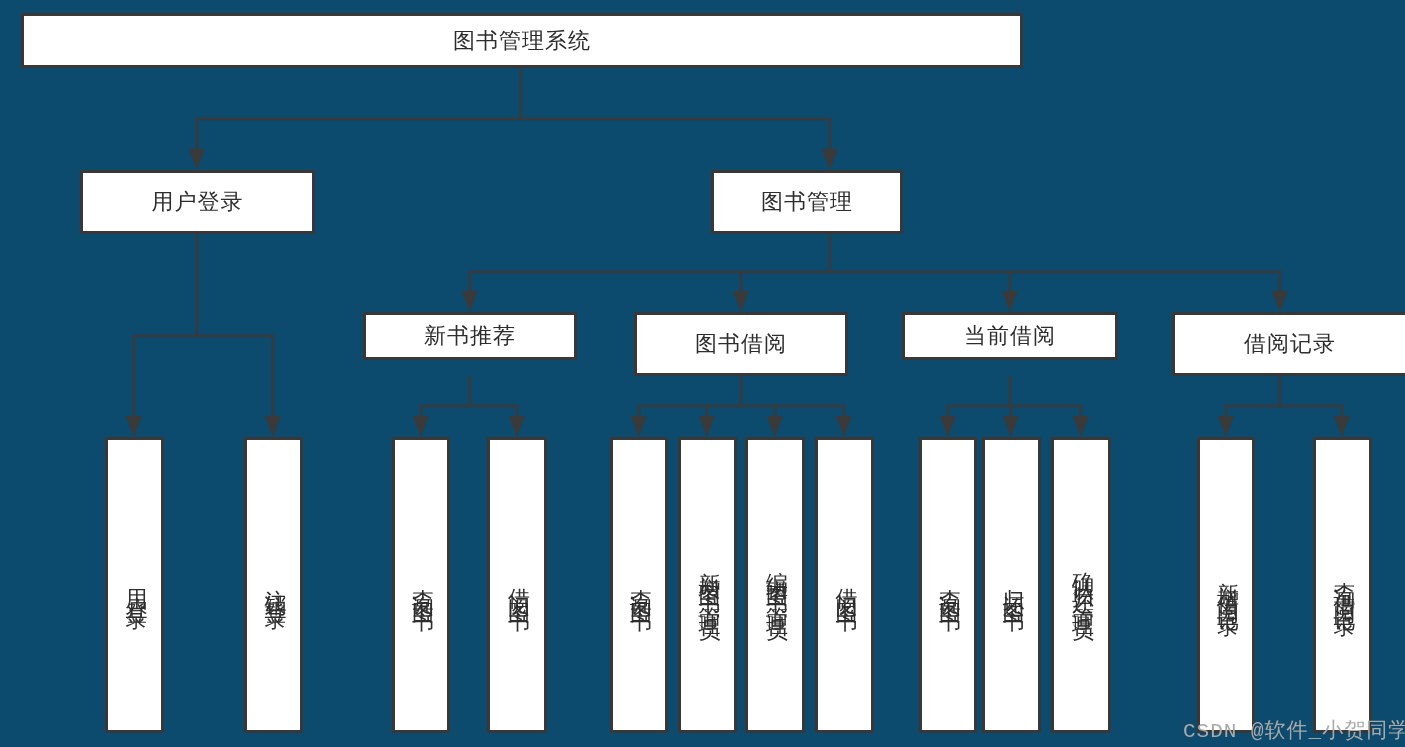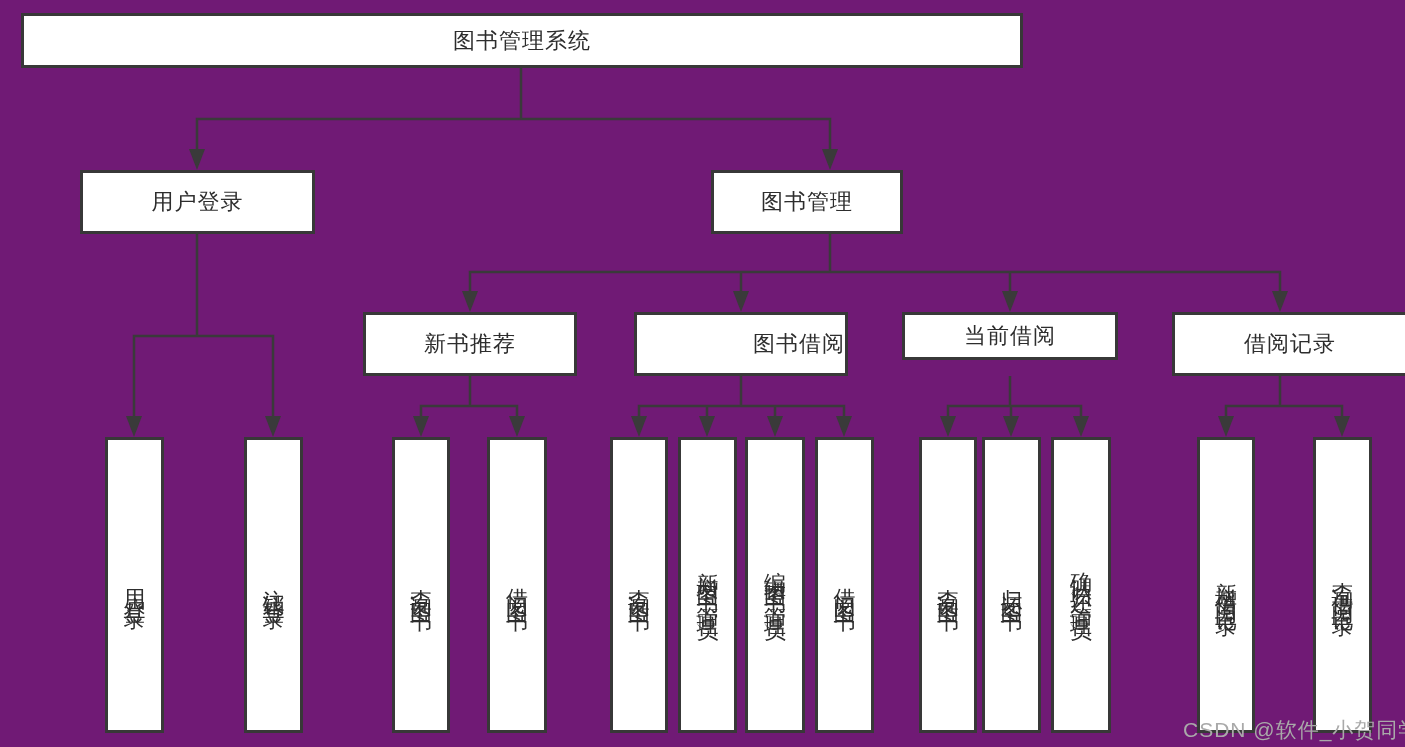--- a/index.html
+++ b/index.html
@@ -1,21 +1,21 @@
 <!DOCTYPE html>
 <html><head>
 <meta charset="utf-8">
 <style>
   html, body { margin: 0; padding: 0; background: #ffffff; }
   .stage {
     position: relative;
     width: 1405px;
     height: 747px;
-    background: #701a75;
-    font-family: Liberation Sans, sans-serif;
+    background: #0c4a6e;
+    font-family: Liberation Mono, monospace;
     overflow: hidden;
   }
   .connectors {
     position: absolute;
     left: 0; top: 0;
     pointer-events: none;
   }
   .node {
     position: absolute;
     box-sizing: border-box;
@@ -28,22 +28,22 @@
     font-size: 22px;
     letter-spacing: 1px;
     white-space: nowrap;
   }
   
   .n-root   { left: 21px;   top: 13px;  width: 1002px; height: 55px; }
   
   .n-login  { left: 80px;   top: 170px; width: 235px;  height: 64px; }
   .n-mgmt   { left: 711px;  top: 170px; width: 192px;  height: 64px; }
   
-  .n-newbook { left: 363px;  top: 312px; width: 214px; height: 64px; }
-  .n-borrow  { left: 634px;  top: 312px; width: 214px; height: 64px; justify-content: flex-end; }
+  .n-newbook { left: 363px;  top: 312px; width: 214px; height: 48px; }
+  .n-borrow  { left: 634px;  top: 312px; width: 214px; height: 64px; }
   .n-current { left: 902px;  top: 312px; width: 216px; height: 48px; }
   .n-records { left: 1172px; top: 312px; width: 236px; height: 64px; }
   
   .leaf {
     position: absolute;
     top: 437px;
     height: 296px;
     box-sizing: border-box;
     background: #ffffff;
     border: 3px solid #383838;

